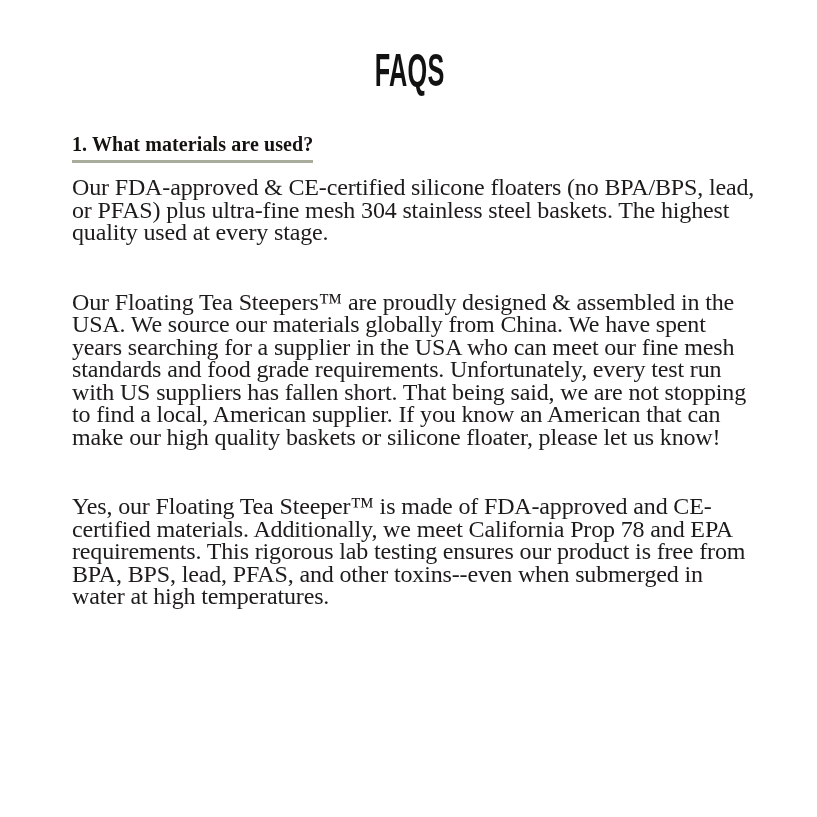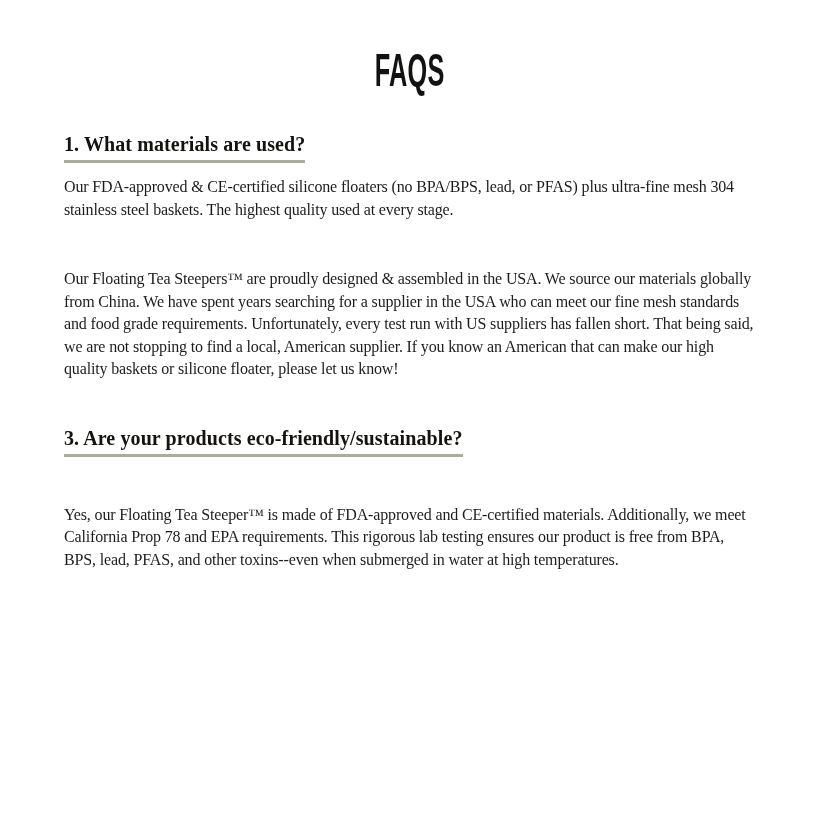--- a/index.html
+++ b/index.html
@@ -38,38 +38,38 @@
     font-weight: 700;
     font-size: 46px;
     line-height: 36px;
     letter-spacing: 0.5px;
     color: #121210;
     transform: scaleX(0.55);
     transform-origin: center;
     white-space: nowrap;
   }
   .faq-item {
-    margin: 0 0 47px 0;
+    margin: 0 0 47px 8px;
   }
   .question {
     margin: 0;
     font-size: 20px;
     font-weight: 700;
     line-height: 20px;
     color: var(--heading-text);
     letter-spacing: 0.1px;
   }
   .question .q-text {
     display: inline-block;
     padding-bottom: 6px;
     border-bottom: 3px solid var(--heading-underline);
   }
   .answer {
     margin: 13px 0 0 0;
-    font-size: 16px;
+    font-size: 24px;
     line-height: 22.5px;
     letter-spacing: -0.15px;
     color: var(--body-text);
   }
 </style>
 </head>
 <body>
 
 <div class="page">
 
@@ -84,23 +84,20 @@
         <span class="q-text">1. What materials are used?</span>
       </h2>
       <p class="answer">Our FDA-approved &amp; CE-certified silicone floaters (no BPA/BPS, lead, or PFAS) plus ultra-fine mesh 304 stainless steel baskets. The highest quality used at every stage.</p>
     </section>
 
     <section class="faq-item">
       <p class="answer">Our Floating Tea Steepers™ are proudly designed &amp; assembled in the USA. We source our materials globally from China. We have spent years searching for a supplier in the USA who can meet our fine mesh standards and food grade requirements. Unfortunately, every test run with US suppliers has fallen short. That being said, we are not stopping to find a local, American supplier. If you know an American that can make our high quality baskets or silicone floater, please let us know!</p>
     </section>
 
     <section class="faq-item">
-      <h2 class="question">
-        <span class="q-text">3. Are your products eco-friendly/sustainable?</span>
-      </h2>
     </section>
 
     <section class="faq-item">
       <p class="answer">Yes, our Floating Tea Steeper™ is made of FDA-approved and CE-certified materials. Additionally, we meet California Prop 78 and EPA requirements. This rigorous lab testing ensures our product is free from BPA, BPS, lead, PFAS, and other toxins--even when submerged in water at high temperatures.</p>
     </section>
 
   </main>
 </div>
 
 </body></html>

